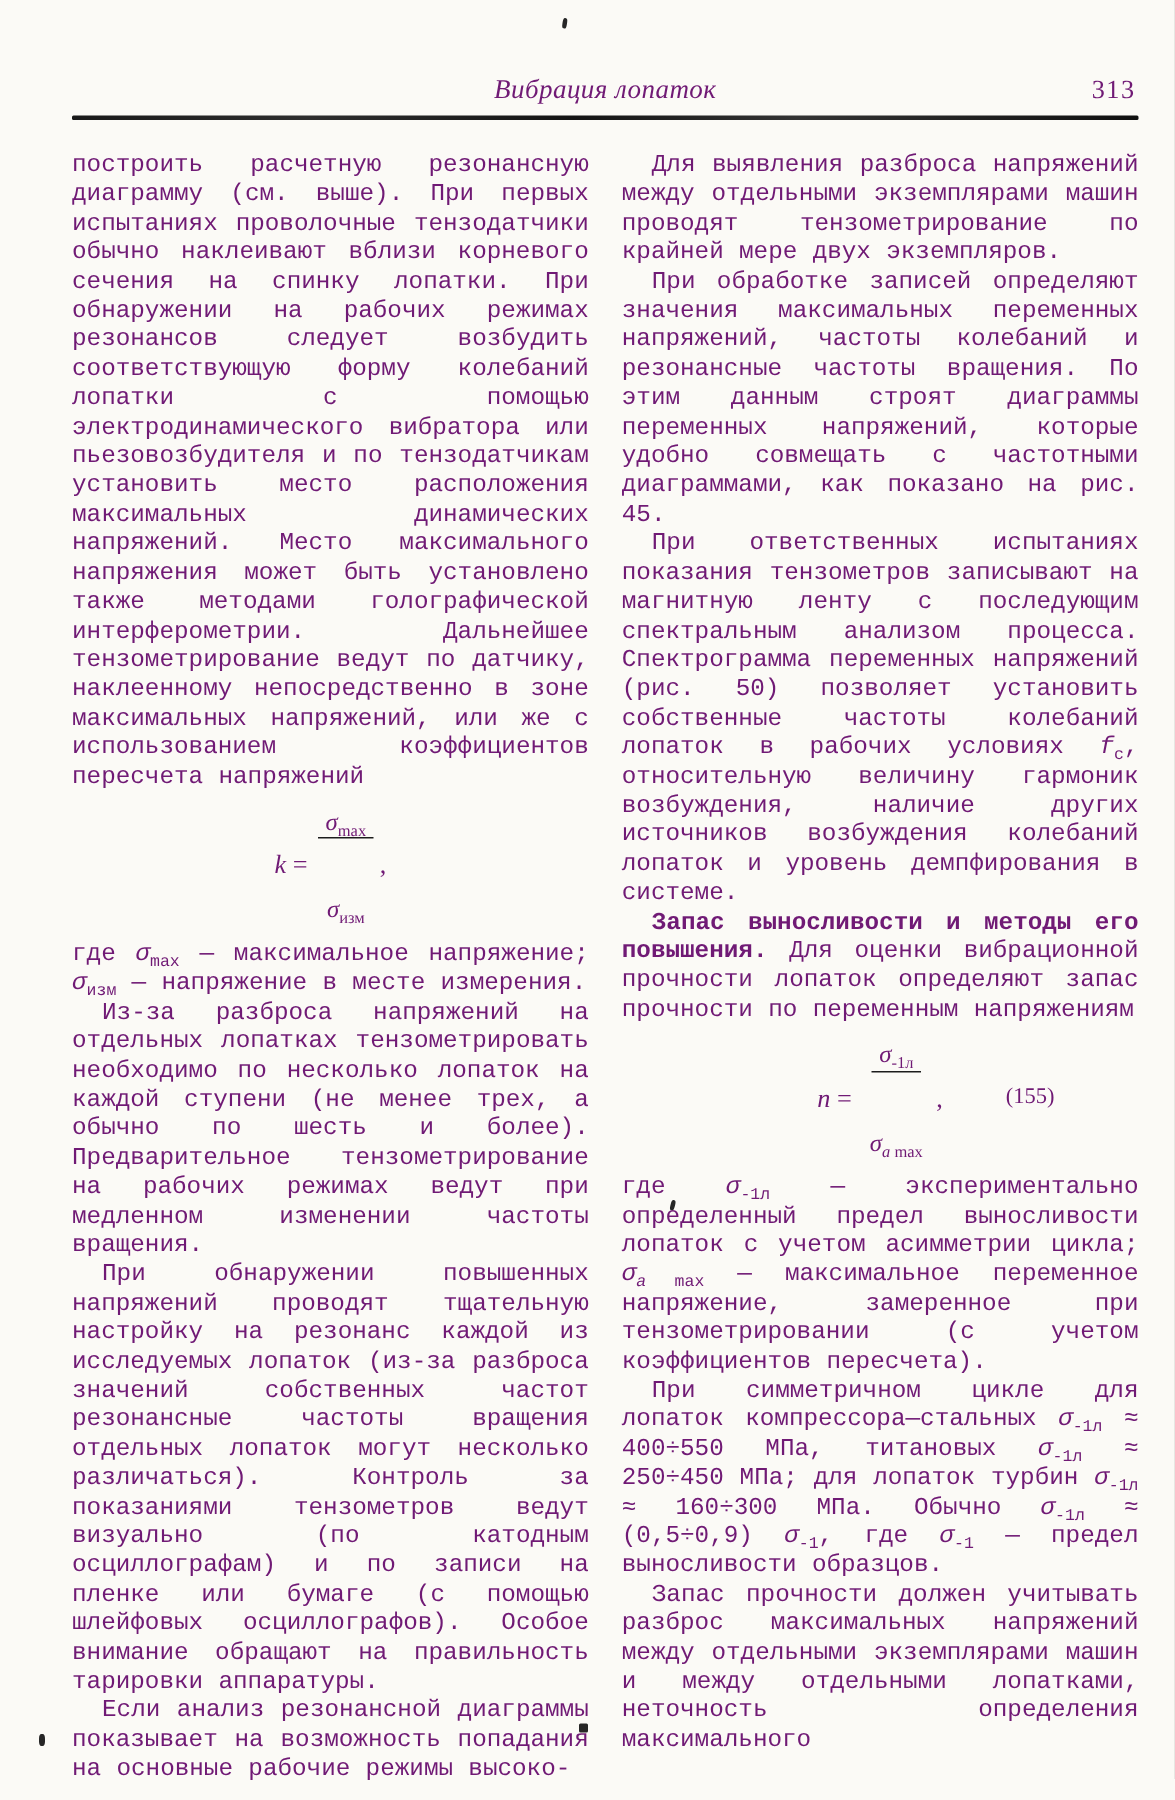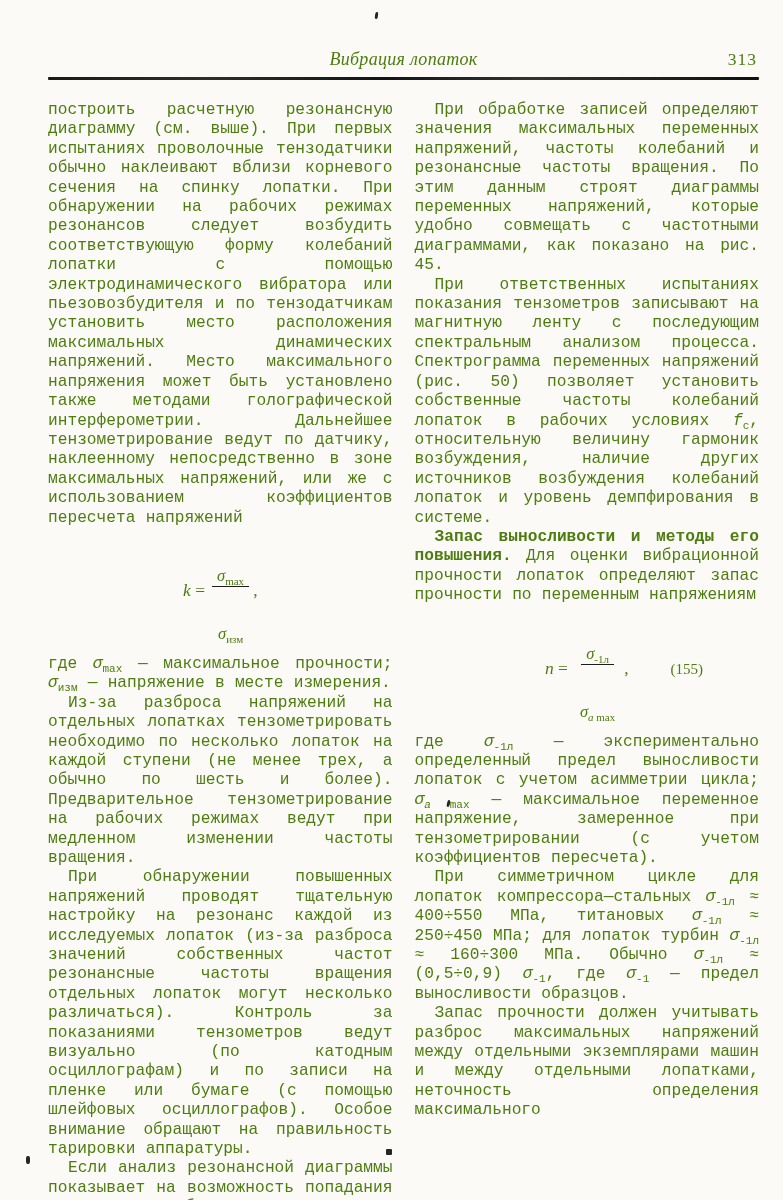--- a/index.html
+++ b/index.html
@@ -1,21 +1,21 @@
 <!DOCTYPE html>
 <html lang="ru"><head>
 <meta charset="utf-8">
 <style>
   html,body{margin:0;padding:0;background:#d8d8d4;}
   .page{
     position:relative;
     width:783px;height:1200px;
     margin:0 auto;
     background:#fbfaf6;
-    color:#4d7c0f;
+    color:#701a75;
     font-family:"Liberation Serif","DejaVu Serif",serif;
     overflow:hidden;
     box-sizing:border-box;
   }
   
   .header{position:absolute;top:49px;left:48px;right:24px;}
   .running-title{
     display:block;text-align:center;
     font-style:italic;font-size:18px;letter-spacing:.3px;
   }
@@ -50,21 +50,21 @@
     position:relative;
     display:flex;align-items:center;justify-content:center;
     margin:10px 0 11px;
     font-size:17.5px;
   }
   .f-lhs{margin-right:7px;white-space:nowrap;}
   .frac{
     display:inline-flex;flex-direction:column;align-items:center;
     font-size:16.5px;line-height:1.18;
   }
-  .frac .num{border-bottom:1.5px solid #1c1c1c;padding:0 5px 1px;margin-top:28px;}
+  .frac .num{border-bottom:1.5px solid #1c1c1c;padding:0 5px 1px;}
   .frac .den{padding:1px 5px 0;margin-top:36px;}
   .f-tail{margin-left:4px;align-self:center;}
   .eqno{position:absolute;right:56px;top:50%;transform:translateY(-50%);font-size:15px;}
   
   .speck{position:absolute;background:#262626;border-radius:40%;}
   .speck.a{left:375px;top:12px;width:3px;height:7px;transform:rotate(9deg);}
   .speck.b{left:26px;top:1156px;width:4px;height:8px;}
   .speck.c{left:386px;top:1149px;width:6px;height:6px;border-radius:1px;}
   .speck.d{left:447px;top:800px;width:3px;height:7px;transform:rotate(14deg);}
 </style>
@@ -88,26 +88,27 @@
     <section class="col">
         <p class="para"><span>построить расчетную резонансную диаграмму (см. выше). При первых испытаниях проволочные тензодатчики обычно наклеивают вблизи корневого сечения на спинку лопатки. При обнаружении на рабочих режимах резонансов следует возбудить соответствующую форму колебаний лопатки с помощью электродинамического вибратора или пьезовозбудителя и по тензодатчикам установить место расположения максимальных динамических напряжений. Место максимального напряжения может быть установлено также методами голографической интерферометрии. Дальнейшее тензометрирование ведут по датчику, наклеенному непосредственно в зоне максимальных напряжений, или же с использованием коэффициентов пересчета напряжений</span></p>
         <div class="formula">
           <span class="f-lhs"><span class="it">k</span><span> =</span></span>
           <span class="frac">
             <span class="num"><span class="it">σ</span><sub>max</sub></span>
             <span class="den"><span class="it">σ</span><sub>изм</sub></span>
           </span>
           <span class="f-tail"><span>,</span></span>
         </div>
-        <p class="para"><span>где </span><span class="it">σ</span><sub>max</sub><span> — максимальное прочности; </span><span class="it">σ</span><sub>изм</sub><span> — напряжение в месте измерения.</span></p>
+        <p class="para"><span>где </span><span class="it">σ</span><sub>max</sub><span> — максимальное напряжение; </span><span class="it">σ</span><sub>изм</sub><span> — напряжение в месте измерения.</span></p>
         <p class="para indent"><span>Из-за разброса напряжений на отдельных лопатках тензометрировать необходимо по несколько лопаток на каждой ступени (не менее трех, а обычно по шесть и более). Предварительное тензометрирование на рабочих режимах ведут при медленном изменении частоты вращения.</span></p>
         <p class="para indent"><span>При обнаружении повышенных напряжений проводят тщательную настройку на резонанс каждой из исследуемых лопаток (из-за разброса значений собственных частот резонансные частоты вращения отдельных лопаток могут несколько различаться). Контроль за показаниями тензометров ведут визуально (по катодным осциллографам) и по записи на пленке или бумаге (с помощью шлейфовых осциллографов). Особое внимание обращают на правильность тарировки аппаратуры.</span></p>
         <p class="para indent"><span>Если анализ резонансной диаграммы показывает на возможность попадания на основные рабочие режимы высоко-</span></p>
       </section>
     <section class="col">
+        <p class="para indent"><span>Для выявления разброса напряжений между отдельными экземплярами машин проводят тензометрирование по крайней мере двух экземпляров.</span></p>
         <p class="para indent"><span>При обработке записей определяют значения максимальных переменных напряжений, частоты колебаний и резонансные частоты вращения. По этим данным строят диаграммы переменных напряжений, которые удобно совмещать с частотными диаграммами, как показано на рис. 45.</span></p>
         <p class="para indent"><span>При ответственных испытаниях показания тензометров записывают на магнитную ленту с последующим спектральным анализом процесса. Спектрограмма переменных напряжений (рис. 50) позволяет установить собственные частоты колебаний лопаток в рабочих условиях </span><span class="it">f</span><sub>c</sub><span>, относительную величину гармоник возбуждения, наличие других источников возбуждения колебаний лопаток и уровень демпфирования в системе.</span></p>
         <p class="para indent"><span class="bf">Запас выносливости и методы его повышения.</span><span> Для оценки вибрационной прочности лопаток определяют запас прочности по переменным напряжениям</span></p>
         <div class="formula">
           <span class="f-lhs"><span class="it">n</span><span> =</span></span>
           <span class="frac">
             <span class="num"><span class="it">σ</span><sub>-1л</sub></span>
             <span class="den"><span class="it">σ</span><sub class="it">a</sub><sub> max</sub></span>
           </span>
           <span class="f-tail"><span>,</span></span>

